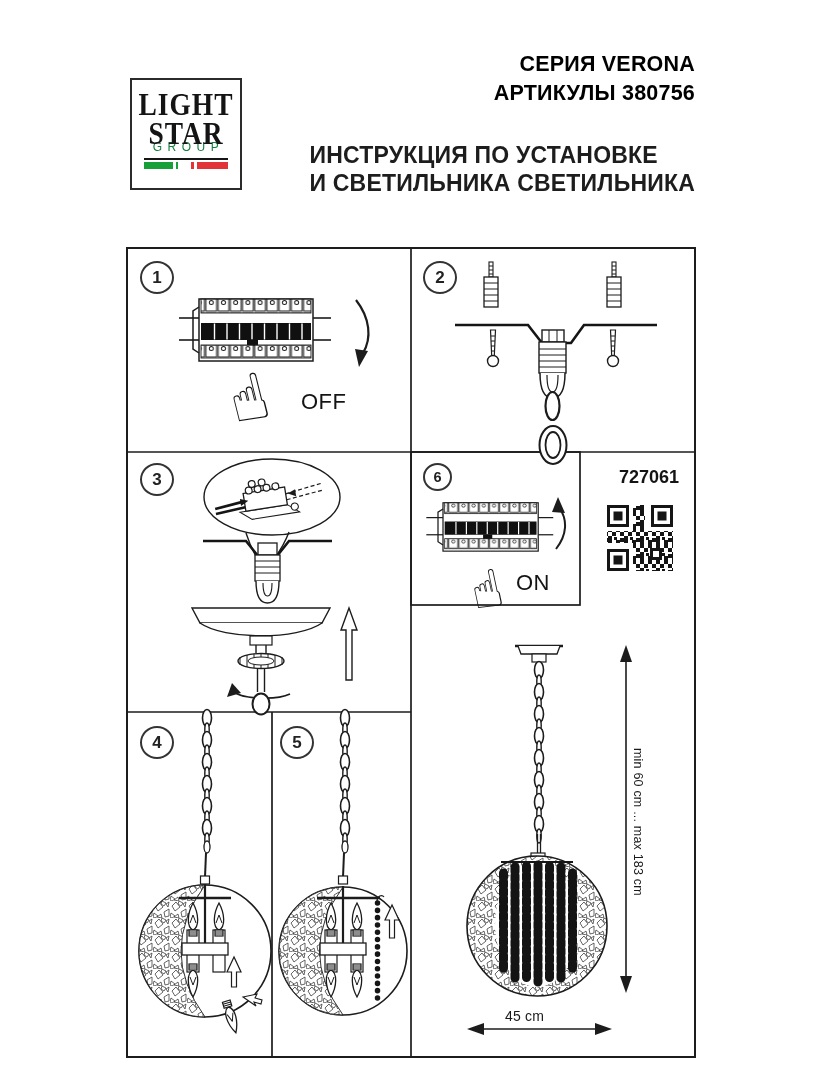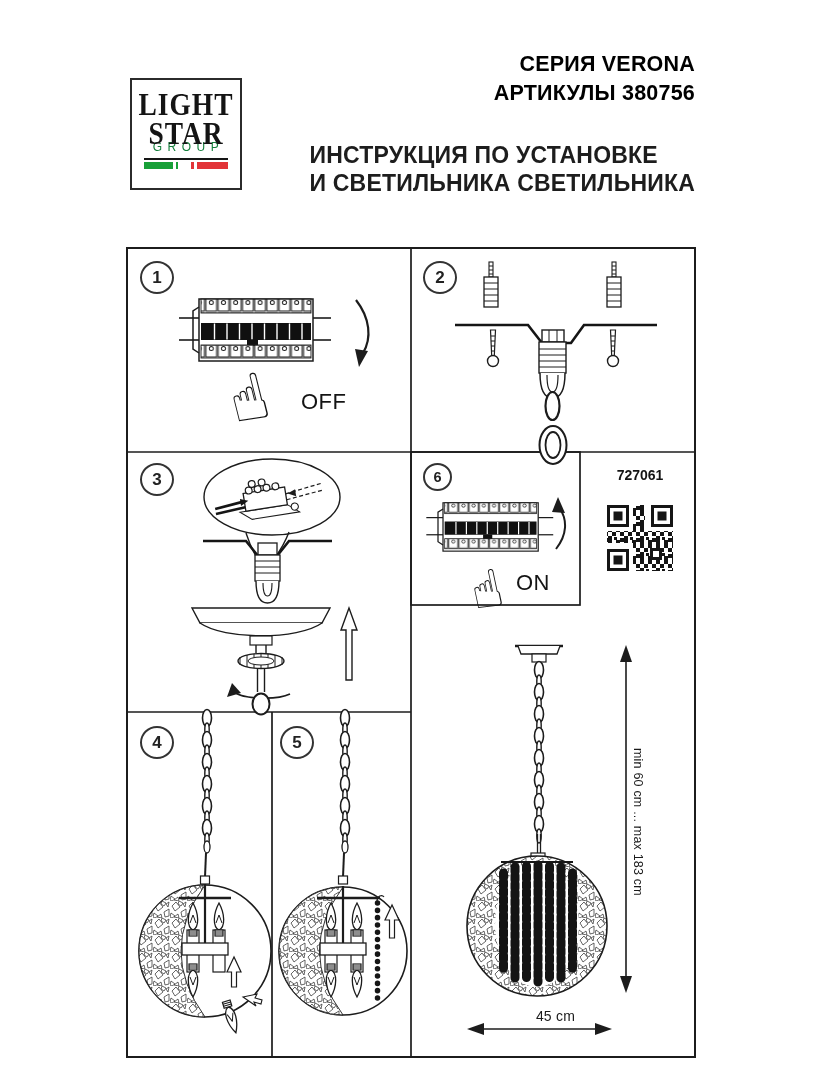--- a/index.html
+++ b/index.html
@@ -20,21 +20,21 @@
   .hdr-block1{right:131px;top:50px;text-align:right;font-weight:700;font-size:21.5px;
               line-height:29px;letter-spacing:.2px;color:#000000}
   .hdr-block2{right:131px;top:142px;text-align:left;font-weight:700;font-size:23px;
               line-height:27.5px;letter-spacing:.2px;color:#1d1d1d}
   
   .step{width:34px;height:33px;border:2px solid #333;border-radius:50%;box-sizing:border-box;
         text-align:center;line-height:29px;font-size:17px;font-weight:700;background:#fff;color:#222}
   .step-small{width:29px;height:28px;line-height:24px;font-size:14.5px}
   
   .biglabel{font-weight:400;font-size:22px;letter-spacing:.5px;color:#141414}
-  .article-label{font-weight:700;font-size:14px;color:#141414;text-align:center;width:78px}
+  .article-label{font-weight:700;font-size:18px;color:#141414;text-align:right;width:78px}
   .dim{font-size:14px;color:#1a1a1a;letter-spacing:.2px}
   .vdim{writing-mode:vertical-rl;font-size:12.5px;color:#1a1a1a;letter-spacing:.2px}
   svg{display:block}
 </style>
 </head>
 <body>
 
 <div class="page">
 
   <div class="abs logo-box">
@@ -362,15 +362,15 @@
   <div class="abs step" style="left:423px;top:261px">2</div>
   <div class="abs step" style="left:140px;top:463px">3</div>
   <div class="abs step" style="left:140px;top:726px">4</div>
   <div class="abs step" style="left:280px;top:726px">5</div>
   <div class="abs step step-small" style="left:423px;top:463px">6</div>
 
   <div class="abs biglabel" style="left:301px;top:389px">OFF</div>
   <div class="abs biglabel" style="left:516px;top:570px">ON</div>
   <div class="abs article-label" style="left:601px;top:467px">727061</div>
   <div class="abs vdim" style="left:631px;top:748px">min 60 cm ... max 183 cm</div>
-  <div class="abs dim" style="left:505px;top:1008px;width:70px;text-align:right">45 cm</div>
+  <div class="abs dim" style="left:505px;top:1008px;width:70px;text-align:left">45 cm</div>
 
 </div>
 
 </body></html>

